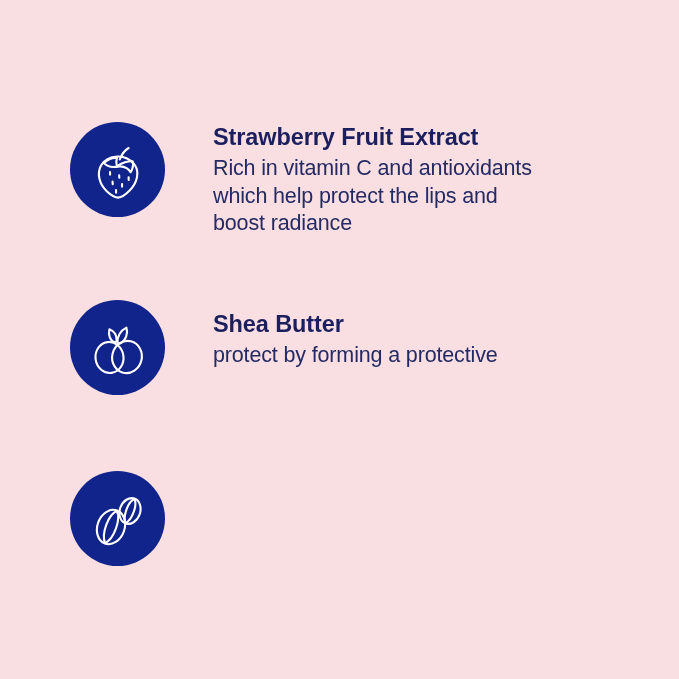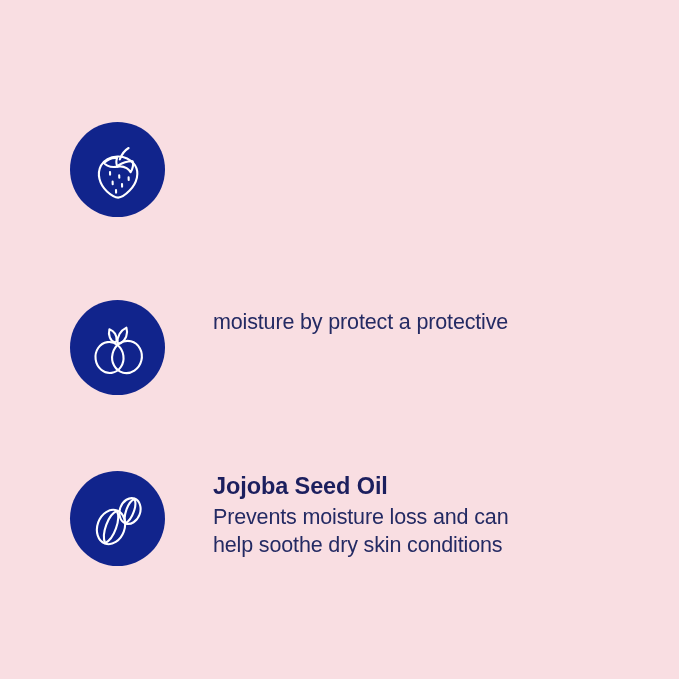--- a/index.html
+++ b/index.html
@@ -101,40 +101,49 @@
 
             <path d="M22.0 33.0 l0.1 2.6"></path>
             <path d="M31.2 36.2 l0.1 2.6"></path>
             <path d="M40.6 38.4 l0.1 2.6"></path>
             <path d="M24.6 42.6 l0.1 2.6"></path>
             <path d="M34.0 45.0 l0.1 2.6"></path>
             <path d="M28.0 51.0 l0.1 2.6"></path>
           </svg>
         </span>
       </div>
+      <div class="feature-text">
+        <h3 class="feature-title">Strawberry Fruit Extract</h3>
+        <p class="feature-desc">
+          <span class="line">Rich in vitamin C and antioxidants</span>
+          <span class="line">which help protect the lips and</span>
+          <span class="line">boost radiance</span>
+        </p>
+      </div>
     </div>
 
     <div class="feature-row row-1">
       <div class="icon-badge">
         <span>
           <svg width="62" height="62" viewBox="0 0 62 62" fill="none" stroke="#ffffff" stroke-width="2.1" stroke-linecap="round" stroke-linejoin="round">
 
             <ellipse cx="22.5" cy="40.5" rx="14.0" ry="15.5" transform="rotate(-8 22.5 40.5)"></ellipse>
 
             <ellipse cx="40.0" cy="40.0" rx="14.8" ry="16.2" transform="rotate(14 40 40)"></ellipse>
 
             <path d="M27.6 25.2 C23.2 23.6 21.0 18.0 22.4 12.2 C27.2 13.8 30.2 18.6 29.6 23.8 C29.4 24.6 28.8 25.2 27.6 25.2 Z"></path>
 
             <path d="M30.6 25.8 C30.0 20.0 33.4 13.4 39.4 10.6 C41.4 16.6 38.8 23.4 33.4 26.2 C32.4 26.6 31.4 26.4 30.6 25.8 Z"></path>
           </svg>
         </span>
       </div>
       <div class="feature-text">
+        <h3 class="feature-title">Shea Butter</h3>
         <p class="feature-desc">
-          <span class="line">moisture by protect a protective</span>
+          <span class="line">protect by forming a protective</span>
         </p>
       </div>
     </div>
 
     <div class="feature-row row-2">
       <div class="icon-badge">
         <span>
           <svg width="64" height="64" viewBox="0 0 64 64" fill="none" stroke="#ffffff" stroke-width="2.1" stroke-linecap="round" stroke-linejoin="round">
 
             <g transform="rotate(20 25 40)">
@@ -144,23 +153,16 @@
             </g>
 
             <g transform="rotate(20 44 24)">
               <ellipse cx="44" cy="24" rx="10.2" ry="13.2"></ellipse>
               <path d="M44 11.2 C39.0 15.6 38.8 31.4 44 37.0"></path>
               <path d="M44 11.2 C49.0 15.6 49.2 31.4 44 37.0"></path>
             </g>
           </svg>
         </span>
       </div>
-      <div class="feature-text">
-        <h3 class="feature-title">Jojoba Seed Oil</h3>
-        <p class="feature-desc">
-          <span class="line">Prevents moisture loss and can</span>
-          <span class="line">help soothe dry skin conditions</span>
-        </p>
-      </div>
     </div>
 
   </div>
 </div>
 
 </body></html>

